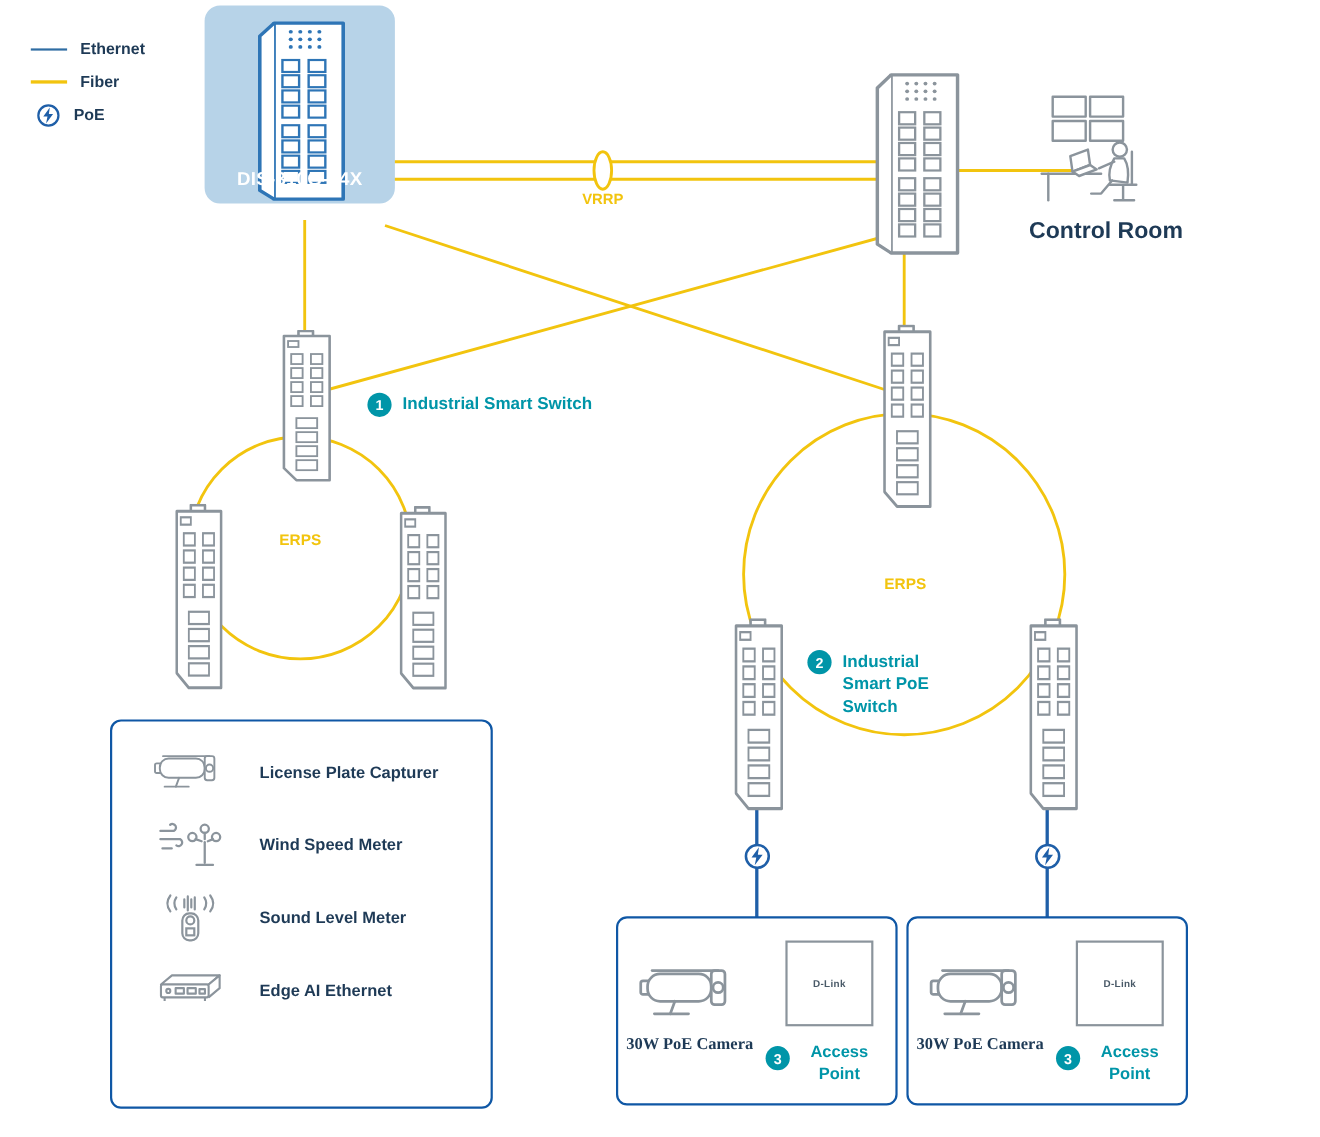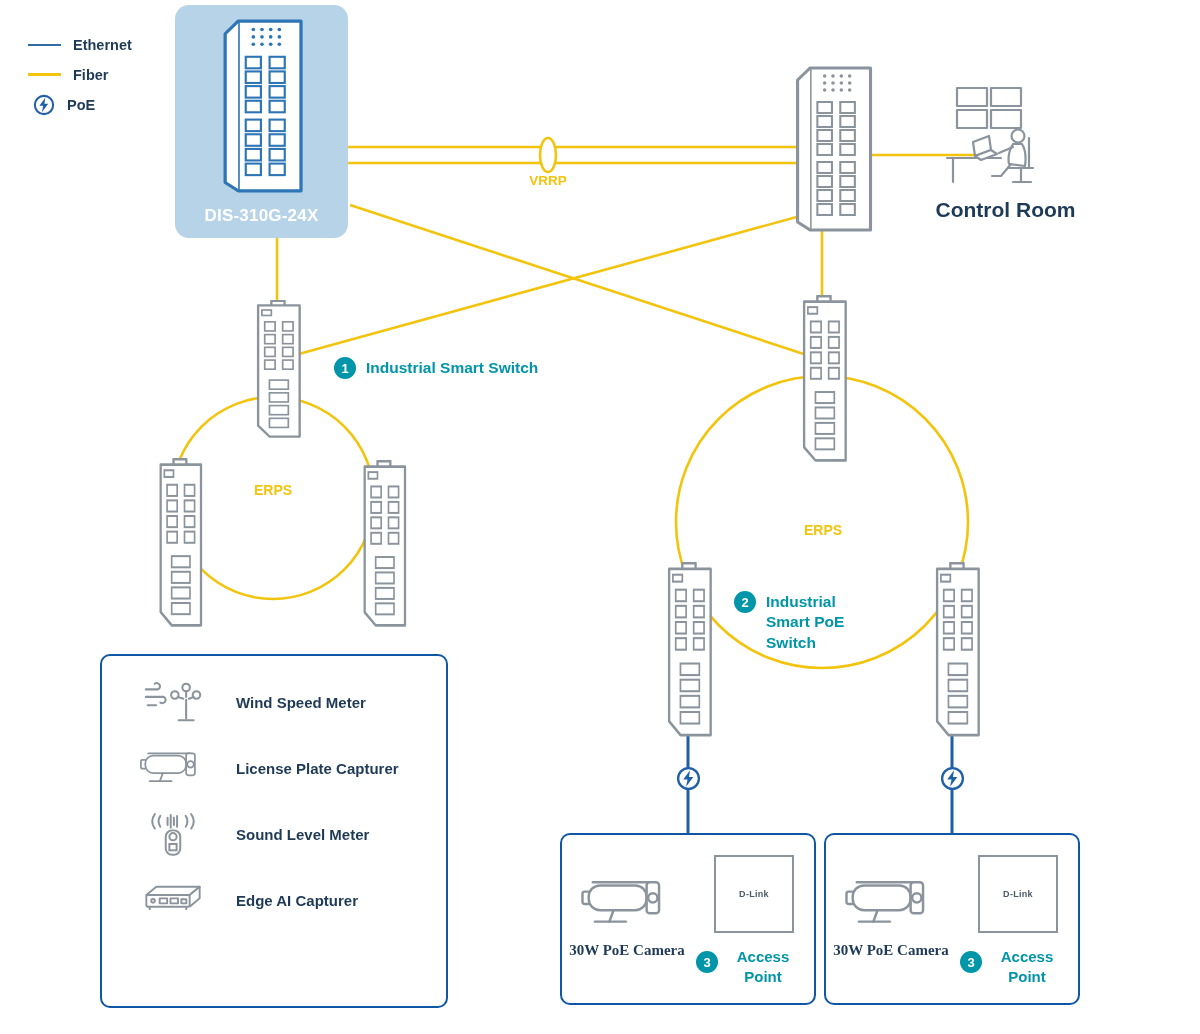--- a/index.html
+++ b/index.html
@@ -11,21 +11,21 @@
   .wires { position:absolute; left:0; top:0; }
 
   
   .legend { position:absolute; left:28px; top:34px; display:flex; flex-direction:column; gap:9px; }
   .legend-row { display:flex; align-items:center; gap:12px; height:21px; }
   .swatch-eth { width:33px; border-top:2px solid #2F6DA3; }
   .swatch-fib { width:33px; border-top:3px solid #F2C40E; }
   .legend-label { font-size:14.5px; font-weight:700; color:#1E3A56; }
 
   
-  .dis-card { position:absolute; left:175px; top:5px; width:173px; height:233px;
+  .dis-card { position:absolute; left:186px; top:5px; width:173px; height:180px;
               background:#B7D3E8; border-radius:14px; display:flex; flex-direction:column;
               align-items:center; justify-content:flex-start; }
   .dis-art { width:104px; height:178px; margin-top:12px; color:#2E75B6; }
   .dis-label { position:absolute; bottom:12px; width:100%; text-align:center;
                color:#fff; font-size:17px; font-weight:700; letter-spacing:.2px; }
 
   .node { position:absolute; color:#8B949C; }
 
   .control-label { position:absolute; left:928px; top:198px; width:155px; text-align:center;
                    font-size:21px; font-weight:700; color:#1E3A56; }
@@ -320,49 +320,49 @@
   <svg class="poe-chip" style="left:676px; top:766px;" viewBox="0 0 26 26">
       <use href="#sym-poe"></use>
     </svg>
   <svg class="poe-chip" style="left:940px; top:766px;" viewBox="0 0 26 26">
       <use href="#sym-poe"></use>
     </svg>
 
   <div class="device-panel">
     <div class="device-row">
       <span class="device-icon">
+          <svg width="70" height="44" viewBox="0 0 96 58">
+            <use href="#sym-bullet"></use>
+          </svg>
+        </span>
+      <span class="device-label">License Plate Capturer</span>
+    </div>
+    <div class="device-row">
+      <span class="device-icon">
           <svg width="60" height="47" viewBox="0 0 64 50">
             <use href="#sym-wind"></use>
           </svg>
         </span>
       <span class="device-label">Wind Speed Meter</span>
-    </div>
-    <div class="device-row">
-      <span class="device-icon">
-          <svg width="70" height="44" viewBox="0 0 96 58">
-            <use href="#sym-bullet"></use>
-          </svg>
-        </span>
-      <span class="device-label">License Plate Capturer</span>
     </div>
     <div class="device-row">
       <span class="device-icon">
           <svg width="58" height="48" viewBox="0 0 64 52">
             <use href="#sym-sound"></use>
           </svg>
         </span>
       <span class="device-label">Sound Level Meter</span>
     </div>
     <div class="device-row">
       <span class="device-icon">
           <svg width="70" height="38" viewBox="0 0 84 44">
             <use href="#sym-edge"></use>
           </svg>
         </span>
-      <span class="device-label">Edge AI Capturer</span>
+      <span class="device-label">Edge AI Ethernet</span>
     </div>
   </div>
 
   <div class="poe-box" style="left:560px; top:833px;">
     <svg class="cam-art" viewBox="0 0 96 58">
         <use href="#sym-bullet"></use>
       </svg>
     <div class="cam-label">30W PoE Camera</div>
     <div class="ap">
       <span class="ap-brand">D-Link</span>

